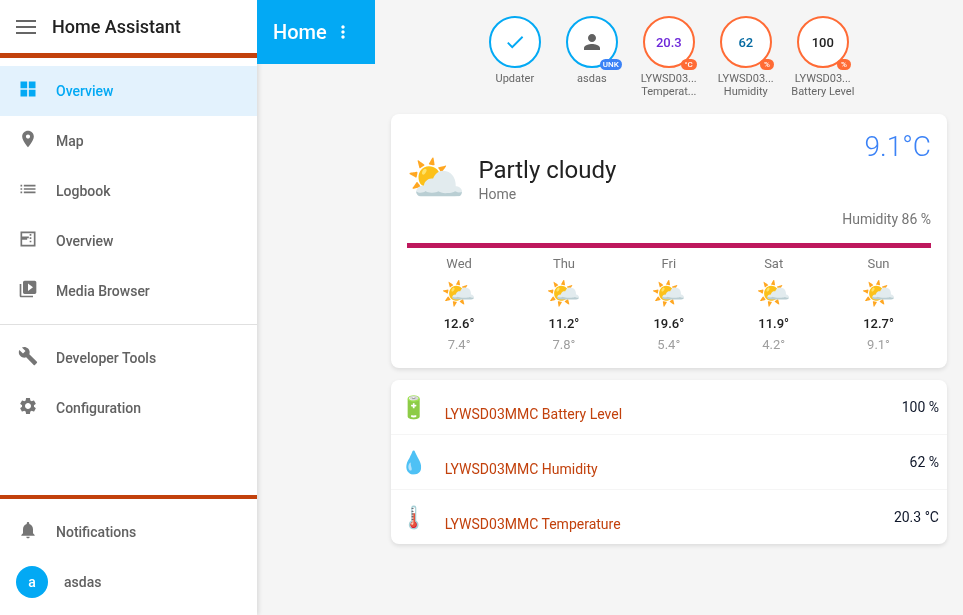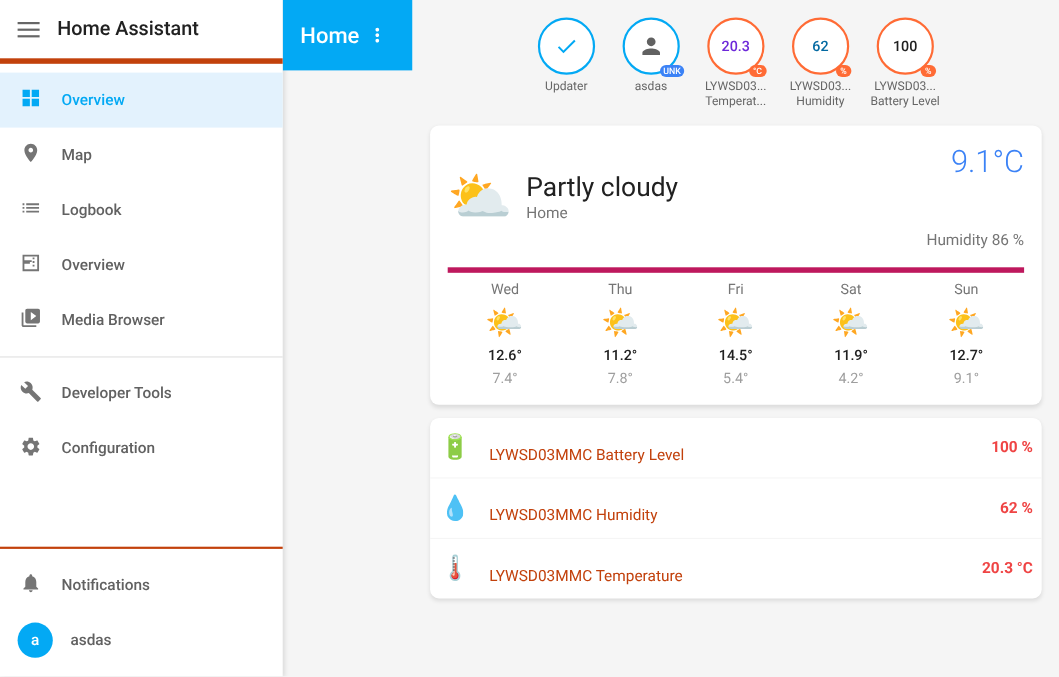--- a/index.html
+++ b/index.html
@@ -54,21 +54,21 @@
       color: #03a9f4;
     }
     .nav-item.active .nav-icon { color: #03a9f4; }
     .nav-icon { width: 24px; text-align: center; font-size: 18px; color: #757575; }
 
     .sidebar-divider {
       height: 1px; background: #e0e0e0; margin: 8px 0;
     }
     .sidebar-bottom {
       padding: 8px 0;
-      border-top: 2px solid #c2410c;
+      border-top: 4px solid #c2410c;
     }
 
     
     .main {
       flex: 1;
       display: flex;
       overflow: hidden;
     }
     .topbar {
       height: 64px;
@@ -171,21 +171,21 @@
     .entity-row {
       display: flex;
       align-items: center;
       padding: 12px 8px;
       border-bottom: 1px solid #f5f5f5;
       gap: 16px;
     }
     .entity-row:last-child { border-bottom: none; }
     .entity-icon { font-size: 22px; width: 30px; text-align: center; }
     .entity-name { flex: 1; font-size: 14px; color: #c2410c; margin-top: 14px; }
-    .entity-value { font-size: 14px; color: #ef4444; font-weight: 700; }
+    .entity-value { font-size: 14px; color: #0f172a; font-weight: 400; }
 
     
     .toggle {
       width: 44px; height: 24px;
       background: #bdbdbd;
       border-radius: 12px;
       position: relative;
       cursor: pointer;
     }
     .toggle.off { background: #bdbdbd; }
@@ -389,21 +389,21 @@
         <div class="forecast-day">
           <span class="forecast-label">Thu</span>
           <span class="forecast-icon">🌤️</span>
           <span class="forecast-high">11.2°</span>
           <span class="forecast-low">7.8°</span>
         </div>
 
         <div class="forecast-day">
           <span class="forecast-label">Fri</span>
           <span class="forecast-icon">🌤️</span>
-          <span class="forecast-high">14.5°</span>
+          <span class="forecast-high">19.6°</span>
           <span class="forecast-low">5.4°</span>
         </div>
 
         <div class="forecast-day">
           <span class="forecast-label">Sat</span>
           <span class="forecast-icon">🌤️</span>
           <span class="forecast-high">11.9°</span>
           <span class="forecast-low">4.2°</span>
         </div>
 

